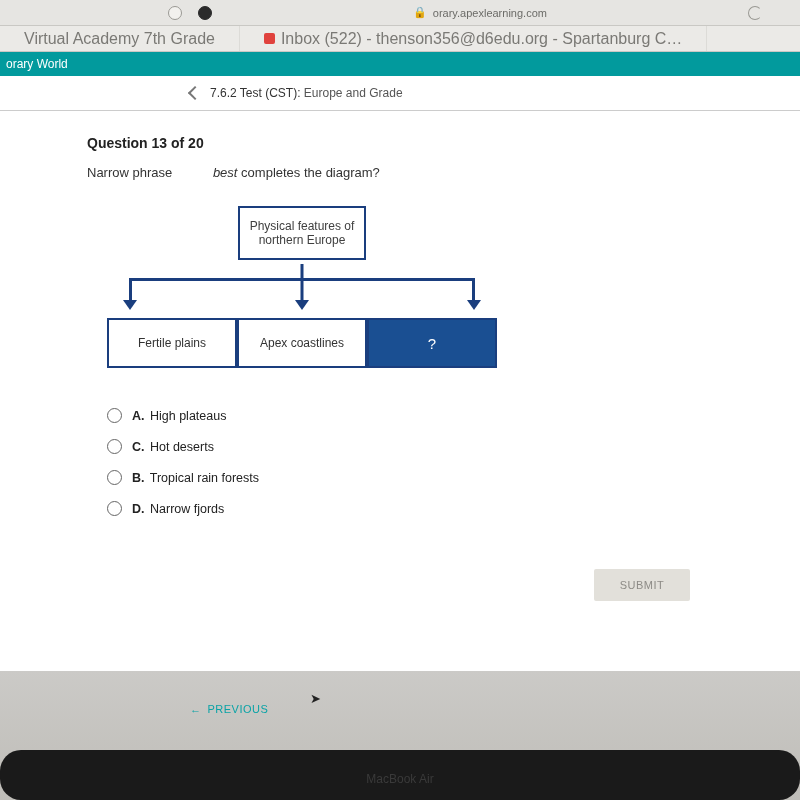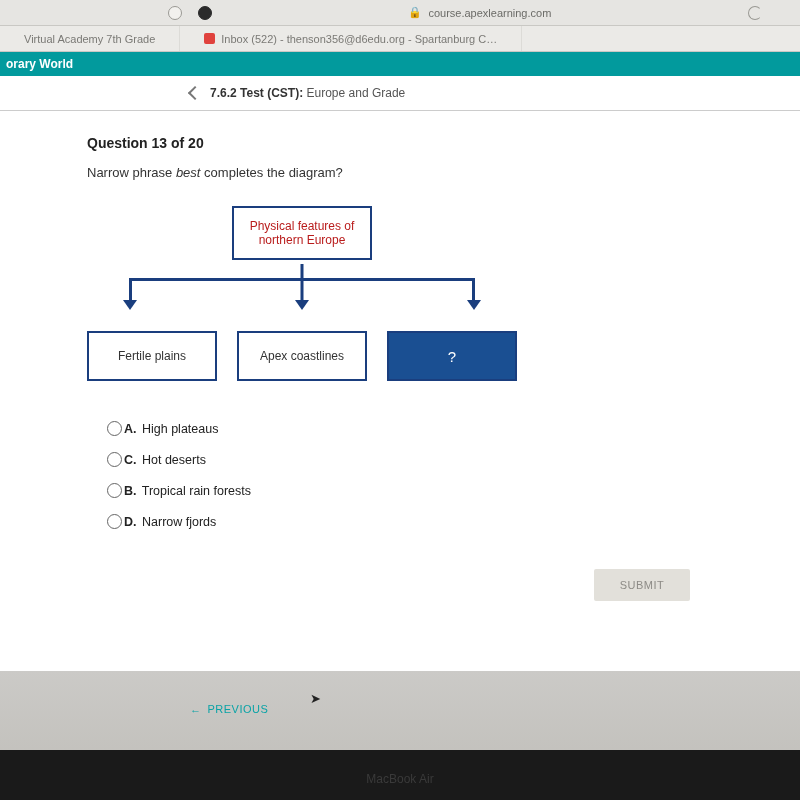--- a/index.html
+++ b/index.html
@@ -7,77 +7,77 @@
     .screen { width:800px; height:800px; background:linear-gradient(180deg,#e8e7e5 0%,#e3e2de 20%,#ddd 60%,#bfbdb8 100%); position:relative; overflow:hidden; }
     
     .chrome-top { height:26px; background:#e6e5e2; display:flex; align-items:center; padding:0 8px; border-bottom:1px solid #c9c8c4; }
     .nav-dots { display:flex; gap:16px; align-items:center; margin-left:160px;}
     .nav-circle { width:14px; height:14px; border-radius:50%; border:1.2px solid #9a9994; background:#f2f1ee; }
     .nav-circle.dark{ background:#2b2b2b; border-color:#2b2b2b;}
     .url-wrap{ flex:1; display:flex; justify-content:center; }
     .url-pill{ font-size:11px; color:#6b6b67; display:flex; align-items:center; gap:6px;}
     .reload{ width:14px;height:14px;border:1.2px solid #9a9994;border-right-color:transparent;border-radius:50%; margin-left:auto; margin-right:30px;}
     
-    .tabbar{ height:26px; background:#ebeae7; border-bottom:1px solid #c9c8c4; display:flex; font-size:11px; color:#7a7975; }
+    .tabbar{ height:26px; background:#ebeae7; border-bottom:1px solid #c9c8c4; display:flex; font-size:16px; color:#7a7975; }
     .tabitem{ padding:0 24px; display:flex; align-items:center; gap:6px; height:100%; border-right:1px solid #dcdbd7; }
     .tab-ico{ width:11px;height:11px; background:#e0423d; display:inline-block; border-radius:2px;}
     .tab-ico.blue{ background:#2a7bd6;}
     
-    .tealbar{ height:24px; background:#029a9d; color:#fff; font-size:12px; font-weight:700; display:flex; align-items:center; padding-left:6px;}
+    .tealbar{ height:24px; background:#029a9d; color:#fff; font-size:12px; font-weight:400; display:flex; align-items:center; padding-left:6px;}
     
     .subhdr{ background:#fff; border-bottom:1px solid #ccc; padding:10px 0; display:flex; align-items:center;}
     .subhdr-inner{ margin-left:190px; font-size:12px; color:#555; display:flex; align-items:center; gap:10px;}
     .back-arrow{ width:10px;height:10px; border-left:2px solid #777; border-top:2px solid #777; transform:rotate(-45deg);}
-    .subhdr strong{ color:#333; font-weight:700;}
+    .subhdr strong{ color:#333; font-weight:400;}
     
     .card{ background:#fff; margin:0; padding:24px 0 60px 87px; position:relative; min-height:560px;}
     .qtitle{ font-size:14px; font-weight:700; color:#222; margin-bottom:14px;}
     .prompt{ font-size:13px; color:#333; margin-bottom:26px;}
-    .prompt em{font-style:italic;}
+    .prompt em{font-style:italic;margin-left:37px;}
     
     .diagram{ width:430px; position:relative; margin-left:0; }
-    .topbox{ width:140px; height:54px; border:2px solid #1a3e7e; display:flex; align-items:center; justify-content:center; text-align:center; font-size:12px; color:#b91c1c; margin:0 auto; padding:4px 8px; background:#fff;}
+    .topbox{ width:128px; height:54px; border:2px solid #1a3e7e; display:flex; align-items:center; justify-content:center; text-align:center; font-size:12px; color:#404040; margin:0 auto; padding:4px 8px; background:#fff;}
     .connector{ position:relative; height:50px; margin-top:4px;}
     .vline{ position:absolute; left:50%; top:0; width:3px; height:14px; background:#1a3e7e; transform:translateX(-50%);}
     .hline{ position:absolute; top:14px; left:42px; right:42px; height:3px; background:#1a3e7e;}
     .drop{ position:absolute; top:14px; width:3px; height:24px; background:#1a3e7e;}
     .drop.d1{ left:42px;} .drop.d2{ left:50%; transform:translateX(-50%);} .drop.d3{ right:42px;}
     .arrowhead{ position:absolute; top:36px; width:0;height:0; border-left:7px solid transparent; border-right:7px solid transparent; border-top:10px solid #1a3e7e;}
     .arrowhead.a1{ left:36px;} .arrowhead.a2{ left:50%; transform:translateX(-50%);} .arrowhead.a3{ right:36px;}
-    .boxrow{ display:flex; justify-content:space-between; margin-top:17px;}
+    .boxrow{ display:flex; justify-content:center; margin-top:4px;}
     .dbox{ width:130px; height:50px; border:2px solid #1a3e7e; background:#fff; display:flex; align-items:center; justify-content:center; font-size:12px; color:#333; text-align:center; padding:2px 4px;}
     .dbox.fill{ background:#1a4f92; color:#fff; font-size:15px; font-weight:500;}
     
     .options{ margin-top:40px; margin-left:20px;}
-    .opt{ display:flex; align-items:center; gap:2px; margin-bottom:16px; font-size:12.5px; color:#222;}
+    .opt{ display:flex; align-items:center; gap:10px; margin-bottom:16px; font-size:12.5px; color:#222;}
     .radio{ width:15px;height:15px; border:1.5px solid #666; border-radius:50%; flex-shrink:0;}
     .opt b{font-weight:700; margin-right:2px;}
     
     .submit{ position:absolute; right:110px; bottom:70px; width:96px; height:32px; background:#e2e0da; color:#8d8b86; border:none; font-size:11px; letter-spacing:0.5px; border-radius:2px;}
     
     .previous{ color:#0aa3a6; font-size:11px; letter-spacing:0.5px; display:flex; align-items:center; gap:6px; margin-top:18px; margin-left:190px; padding:14px 0;}
     .prev-arrow{ display:inline-block;}
     
-    .bezel{ position:absolute; bottom:0; left:0; right:0; height:50px; background:#1a1a1a;}
+    .bezel{ position:absolute; bottom:0; left:0; right:0; height:50px; background:#1a1a1a;border-radius:21px;}
     .macbook{ color:#3a3a3a; font-size:12px; position:absolute; bottom:14px; left:50%; transform:translateX(-50%);}
     .cursor{ position:absolute; left:310px; top:580px; font-size:13px; color:#222;}
   </style>
 </head>
 <body>
 <div class="screen">
 
   <div class="chrome-top">
     <div class="nav-dots">
       <div class="nav-circle"></div>
       <div class="nav-circle dark"></div>
     </div>
     <div class="url-wrap">
       <div class="url-pill">
         <span>🔒</span>
-        <span>course.apexlearning.com</span>
+        <span>orary.apexlearning.com</span>
       </div>
     </div>
     <div class="reload"></div>
   </div>
 
   <div class="tabbar">
     <div class="tabitem">
       <span>Virtual Academy 7th Grade</span>
     </div>
     <div class="tabitem">

